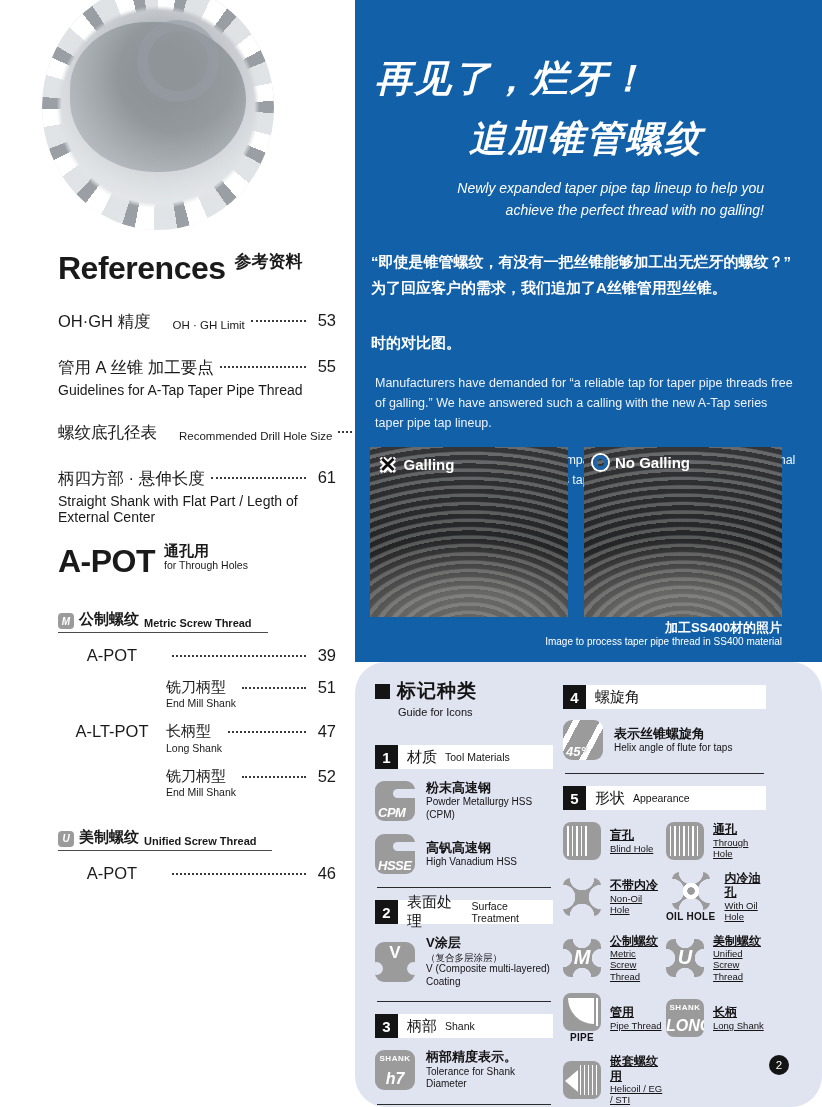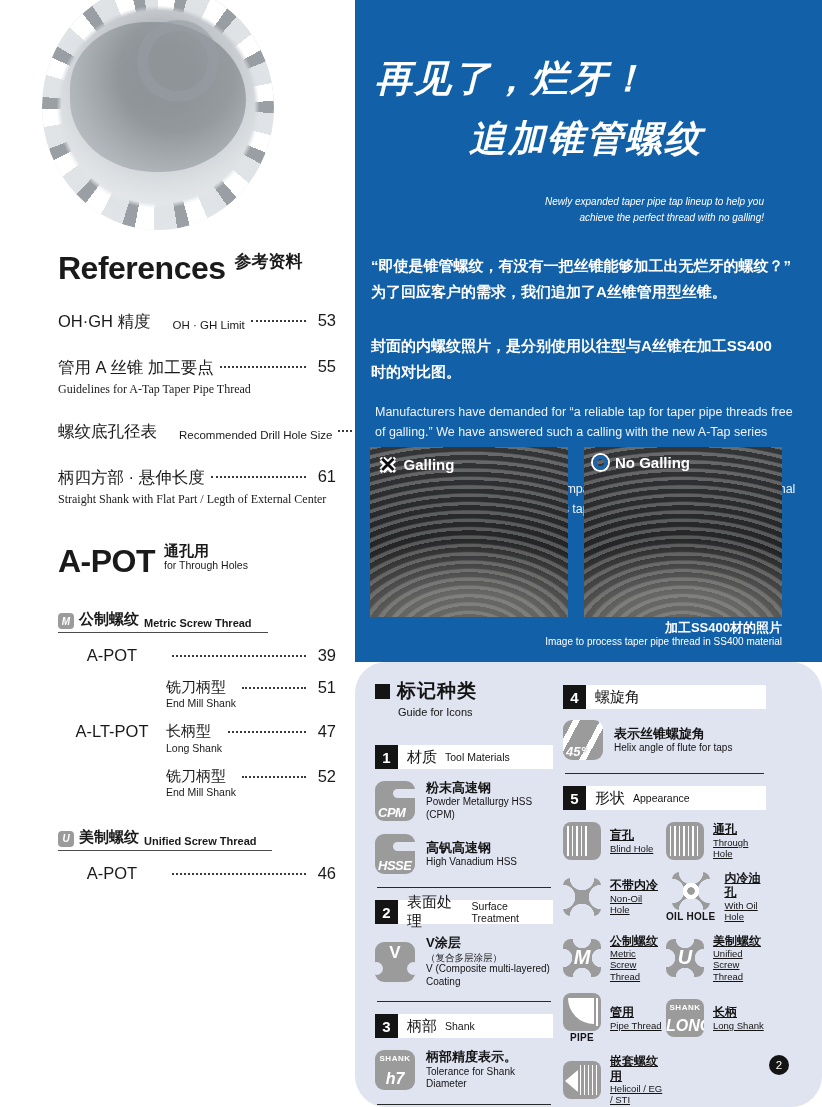--- a/index.html
+++ b/index.html
@@ -26,40 +26,40 @@
   .block-title .big { font-size:32px; font-weight:bold; letter-spacing:-.5px; }
   .block-title .cn { font-size:17px; font-weight:bold; margin-left:9px; }
   .block-title .sub2 { margin-left:9px; line-height:1.1; }
   .block-title .sub2 .s-cn { font-size:15px; font-weight:bold; display:block; }
   .block-title .sub2 .s-en { font-size:10.5px; display:block; }
   .toc-row { display:flex; align-items:flex-start; margin-top:24px; }
   .toc-row .cnl { font-size:16.5px; white-space:nowrap; }
   .toc-row .enl { font-size:11.5px; margin-left:22px; white-space:nowrap; align-self:flex-end; padding-bottom:2px; }
   .leader { flex:1; height:11px; border-bottom:2px dotted #3a3a3a; margin:0 6px; min-width:14px; }
   .pg { font-size:16.5px; width:24px; text-align:right; }
-  .sub-en { font-size:12px; margin-top:3px;font-family:Liberation Serif, serif; }
+  .sub-en { font-size:14px; margin-top:3px; }
 
   .apot { position:absolute; left:58px; top:543px; width:278px; color:#1a1a1a; }
   .group-head { display:flex; align-items:flex-end; gap:5px; border-bottom:1.5px solid #4a4a4a;
     width:max-content; padding:0 16px 3px 0; margin-top:30px; }
   .mini-icon { width:16px; height:16px; border-radius:4px; background:#9b9b9b; color:#fff; font-size:10px;
     font-weight:bold; font-style:italic; display:flex; align-items:center; justify-content:center; }
   .group-head .g-cn { font-size:15px; font-weight:bold; }
   .group-head .g-en { font-size:11px; font-weight:bold; }
   .apot-row { display:flex; align-items:flex-start; margin-top:13px; }
   .apot-row .model { width:108px; text-align:center; font-size:16.5px; flex:none; }
   .type-col { flex:none; line-height:1.15; }
   .type-col .t-cn { font-size:15px; display:block; }
   .type-col .t-en { font-size:10.5px; display:block; margin-top:2px; }
 
   
   .blue-col { position:absolute; left:355px; top:0; width:467px; height:662px; background:#1160a8; color:#fff; }
   .hero-t1 { margin:54px 0 0 20px; font-size:37px; font-weight:bold; font-style:italic; letter-spacing:2px; white-space:nowrap; }
   .hero-t2 { margin:10px 0 0 114px; font-size:37px; font-weight:bold; font-style:italic; letter-spacing:2px; white-space:nowrap; }
-  .hero-sub { margin:30px 58px 0 0; text-align:right; font-style:italic; font-size:10px; line-height:1.55; }
+  .hero-sub { margin:14px 58px 0 0; text-align:right; font-style:italic; font-size:14px; line-height:1.55; }
   .p-cn { margin:28px 22px 0 16px; font-size:15px; line-height:1.74; font-weight:bold; }
   .p-en { margin:17px 26px 0 20px; font-size:12.5px; line-height:1.6; color:#eef3f9; }
   .photos { position:absolute; left:15px; top:447px; display:flex; gap:16px; }
   .photo { width:198px; height:170px; position:relative;
     background:
       radial-gradient(ellipse 150% 95% at 50% 112%, rgba(175,175,172,.5) 0 28%, transparent 62%),
       repeating-radial-gradient(ellipse 160% 130% at 50% 118%, rgba(235,235,230,.22) 0 4px, rgba(15,15,15,.30) 6px 12px),
       linear-gradient(180deg, #45464a 0%, #2e2f31 55%, #202021 100%); }
   .photo-label { position:absolute; top:7px; left:9px; display:flex; align-items:center; gap:7px;
     font-size:15px; font-weight:bold; color:#fff; }
@@ -274,21 +274,20 @@
     <div class="hero-t2">追加锥管螺纹</div>
     <div class="hero-sub">
       <div>Newly expanded taper pipe tap lineup to help you</div>
       <div>achieve the perfect thread with no galling!</div>
     </div>
     <div class="p-cn">
       <div>“即使是锥管螺纹，有没有一把丝锥能够加工出无烂牙的螺纹？”</div>
       <div>为了回应客户的需求，我们追加了A丝锥管用型丝锥。</div>
     </div>
     <div class="p-cn">
-      <div>封面的内螺纹照片，是分别使用以往型与A丝锥在加工SS400</div>
       <div>时的对比图。</div>
     </div>
     <div class="p-en">Manufacturers have demanded for “a reliable tap for taper pipe threads free of galling.” We have answered such a calling with the new A-Tap series taper pipe tap lineup.</div>
     <div class="p-en">Catalog cover image features a comparison of hole quality of a conventional taper pipe tap and the A-Tap series taper pipe tap in SS400.</div>
 
     <div class="photos">
       <div class="photo">
         <div class="photo-label">
           <span class="x-icon">✕</span>
           <span>Galling</span>

